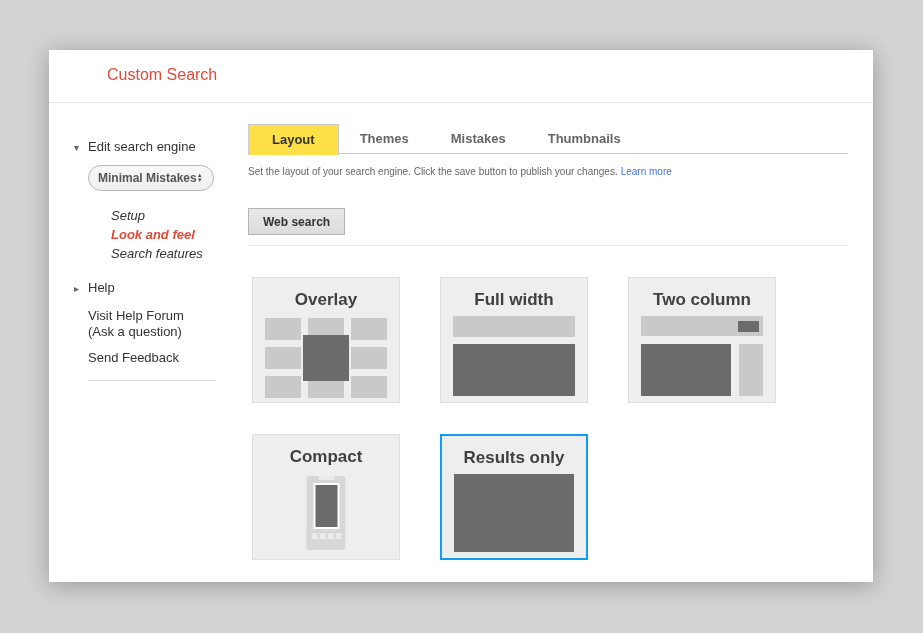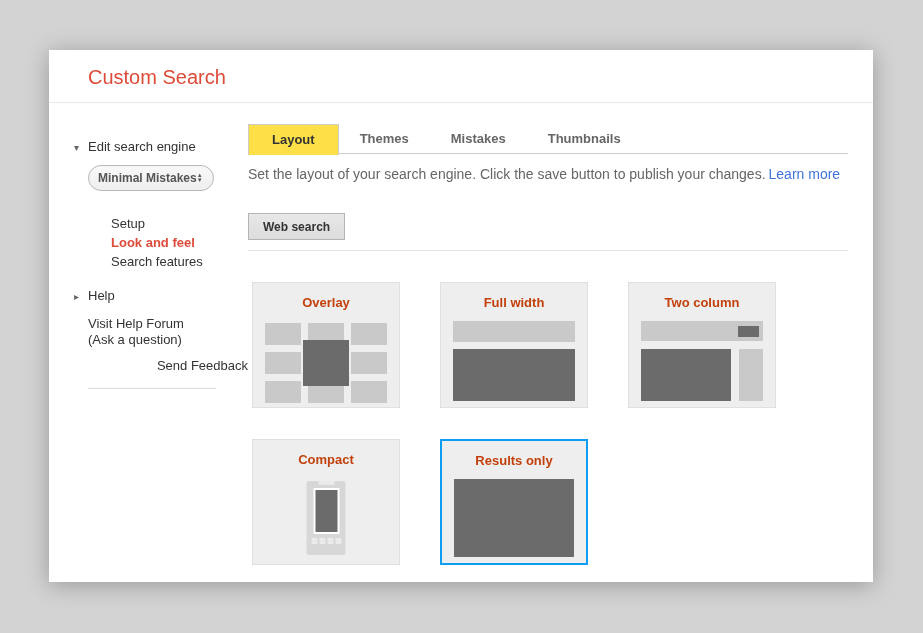--- a/index.html
+++ b/index.html
@@ -13,22 +13,22 @@
   }
   .panel {
     position: absolute; left: 49px; top: 50px;
     width: 824px; height: 532px;
     background: #ffffff;
     box-shadow: 0 3px 22px rgba(0,0,0,0.28);
   }
   
   .header { height: 53px; border-bottom: 1px solid #e8e8e8; }
   .header h1 {
-    margin: 0; padding: 16px 0 0 39px;
-    font-size: 20px; font-weight: 400; color: #dd4b39;
+    margin: 0; padding: 16px 0 0 58px;
+    font-size: 16px; font-weight: 400; color: #dd4b39;
   }
   
   .content { display: flex; height: 478px; }
   .sidebar { width: 199px; flex-shrink: 0; padding-top: 19px; font-size: 13px; color: #333; }
   .main { flex: 1; padding: 21px 25px 0 0; }
 
   
   .side-item { padding-left: 39px; cursor: pointer; line-height: 16px; }
   .side-row { display: flex; align-items: baseline; padding-left: 25px; cursor: pointer; }
   .tri { width: 14px; font-size: 10px; color: #666; flex-shrink: 0; }
@@ -36,39 +36,39 @@
   .select {
     margin: 11px 0 0 39px; width: 126px; height: 26px;
     border: 1px solid #b8b8b8; border-radius: 13px;
     background: linear-gradient(#f8f8f8, #efefef);
     display: flex; align-items: center; 
     padding: 0 6px 0 9px;
     font-size: 12px; font-weight: bold; color: #555; cursor: pointer;
   }
   .sel-arrows { display: flex; flex-direction: column; align-items: center; color: #555; }
   .sel-arrows span { font-size: 6px; line-height: 5px; }
-  .sub { margin-top: 23px; }
+  .sub { margin-top: 15px; font-style: italic; }
   .sub-item { padding-left: 62px; line-height: 19px; cursor: pointer; }
   .sub-item.active { color: #dd4b39; font-weight: bold; }
   .forum { margin-top: 13px; }
-  .feedback { margin-top: 10px; text-align: right; }
+  .feedback { margin-top: 10px; }
   .side-divider { margin: 14px 0 0 39px; width: 128px; border-top: 1px solid #dcdcdc; }
 
   
   .tabs { display: flex; border-bottom: 1px solid #ccc; height: 30px; }
   .tab {
     line-height: 30px; padding: 0 20px; margin: 0 1px;
     font-size: 13px; font-weight: bold; color: #666; cursor: pointer;
   }
   .tab.active {
     background: #fde047; border: 1px solid #ccc; border-bottom: none;
     margin: 0; padding: 0 23px; color: #333; height: 31px;
   }
   
-  .desc { margin: 12px 0 0; font-size: 14px; color: #666; }
+  .desc { margin: 12px 0 0; font-size: 10px; color: #666; }
   .learn-more { color: #4273db; margin-left: 3px; cursor: pointer; text-decoration: none; }
 
   
   .toggle-row { margin-top: 31px; display: flex; }
   .toggle {
     height: 27px; padding: 0 14px;
     font-family: inherit; font-size: 12px; font-weight: bold;
     cursor: pointer; outline: none;
   }
   .toggle.active {
@@ -86,21 +86,21 @@
     display: grid; grid-template-columns: repeat(3, 148px);
     column-gap: 40px; row-gap: 31px;
   }
   .card {
     position: relative; height: 126px;
     background: #eeeeee; border: 1px solid #e0e0e0;
     cursor: pointer;
   }
   .card.selected { border: 2px solid #0d9df2; }
   .card-title {
-    text-align: center; font-size: 13px; font-weight: bold; color: #c2410c;
+    text-align: center; font-size: 17px; font-weight: bold; color: #404040;
     padding-top: 12px;
   }
   .thumb { position: absolute; left: 50%; transform: translateX(-50%); }
 
   
   .t-overlay { top: 40px; width: 122px; display: grid; grid-template-columns: repeat(3, 36px); gap: 7px; }
   .ov-cell { height: 22px; background: #c9c9c9; }
   .ov-center { position: absolute; top: 17px; left: 38px; width: 46px; height: 46px; background: #6b6b6b; }
 
   

